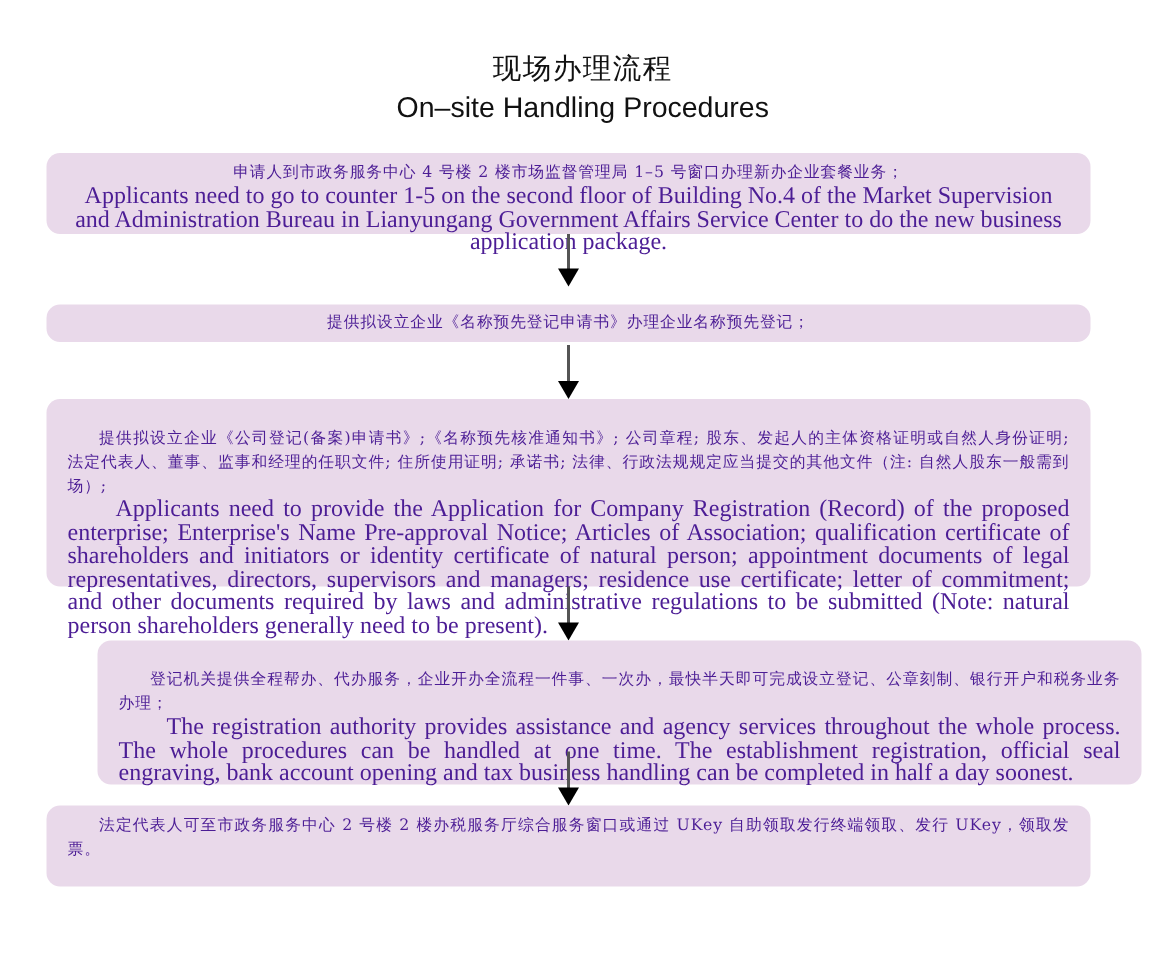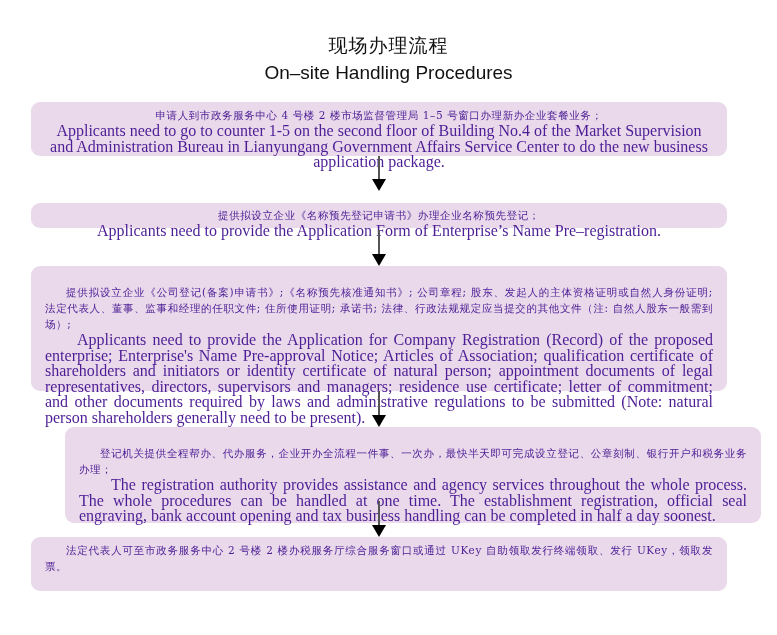--- a/index.html
+++ b/index.html
@@ -31,21 +31,20 @@
   <div class="en center">Applicants need to go to counter 1-5 on the second floor of Building No.4 of the Market Supervision and Administration Bureau in Lianyungang Government Affairs Service Center to do the new business application package.</div>
 </div>
 
 <div class="arrow" style="top:156px;height:35px;">
   <div class="shaft" style="height:24px;"></div>
   <div class="head" style="top:23px;"></div>
 </div>
 
 <div class="box" style="top:191px;height:25px;padding-top:4px;margin-top:12px;">
   <div class="cn center">提供拟设立企业《名称预先登记申请书》办理企业名称预先登记；</div>
-  <div class="en center">Applicants need to provide the Application Form of Enterprise’s Name Pre–registration.</div>
 </div>
 
 <div class="arrow" style="top:230px;height:36px;">
   <div class="shaft" style="height:25px;"></div>
   <div class="head" style="top:24px;"></div>
 </div>
 
 <div class="box" style="top:266px;height:125px;padding-top:18px;">
   <div class="cn justify indent">提供拟设立企业《公司登记(备案)申请书》;《名称预先核准通知书》; 公司章程; 股东、发起人的主体资格证明或自然人身份证明; 法定代表人、董事、监事和经理的任职文件; 住所使用证明; 承诺书; 法律、行政法规规定应当提交的其他文件（注: 自然人股东一般需到场）;</div>
   <div class="en justify indent">Applicants need to provide the Application for Company Registration (Record) of the proposed enterprise; Enterprise's Name Pre-approval Notice; Articles of Association; qualification certificate of shareholders and initiators or identity certificate of natural person; appointment documents of legal representatives, directors, supervisors and managers; residence use certificate; letter of commitment; and other documents required by laws and administrative regulations to be submitted (Note: natural person shareholders generally need to be present).</div>

